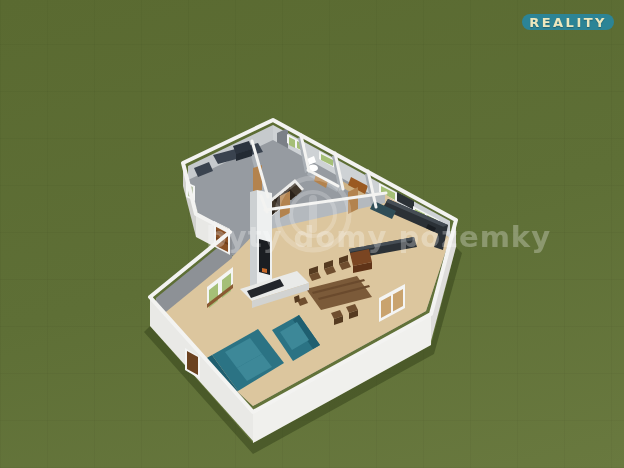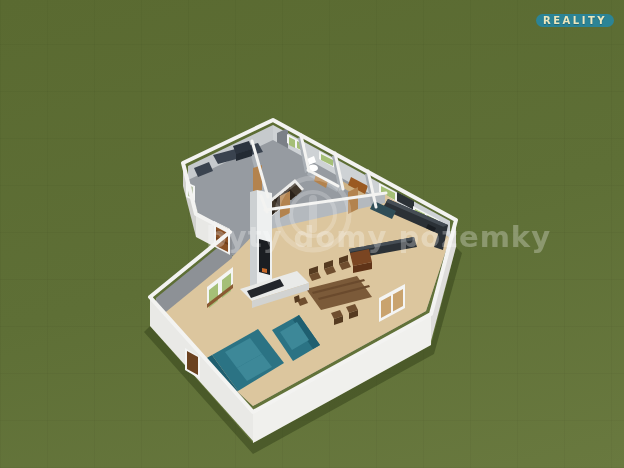--- a/index.html
+++ b/index.html
@@ -17,21 +17,21 @@
     color:var(--white,#fff);opacity:.28;letter-spacing:1px;white-space:nowrap;}
   .wm-rings{left:258px;top:168px;opacity:.20;}
   
   .logo{position:absolute;top:12px;right:10px;text-align:center;line-height:1;}
   .brand{color:var(--logoRed,#a5322b);font-weight:bold;font-size:21px;
     text-shadow:0 1px 1px rgba(0,0,0,.35);position:relative;display:inline-block;}
   .brand .amp{font-size:26px;vertical-align:-2px;margin:0 -1px;}
   .brand .reg{position:absolute;right:-7px;top:-2px;width:5px;height:5px;
     background:var(--logoRed,#a5322b);display:inline-block;}
   .tagline{background:var(--logoTeal,#2c8496);color:var(--logoCream,#ece7bd);
-    font-size:10px;font-weight:bold;letter-spacing:2.5px;padding:2px 7px 1px;
+    font-size:13px;font-weight:bold;letter-spacing:2.5px;padding:2px 7px 1px;
     border-radius:8px;margin-top:2px;text-shadow:0 1px 1px rgba(0,0,0,.25);}
 </style>
 </head>
 <body>
 
 <div id="stage">
   <div class="grid"></div>
 
   <svg width="624" height="468" viewBox="0 0 624 468">
 

